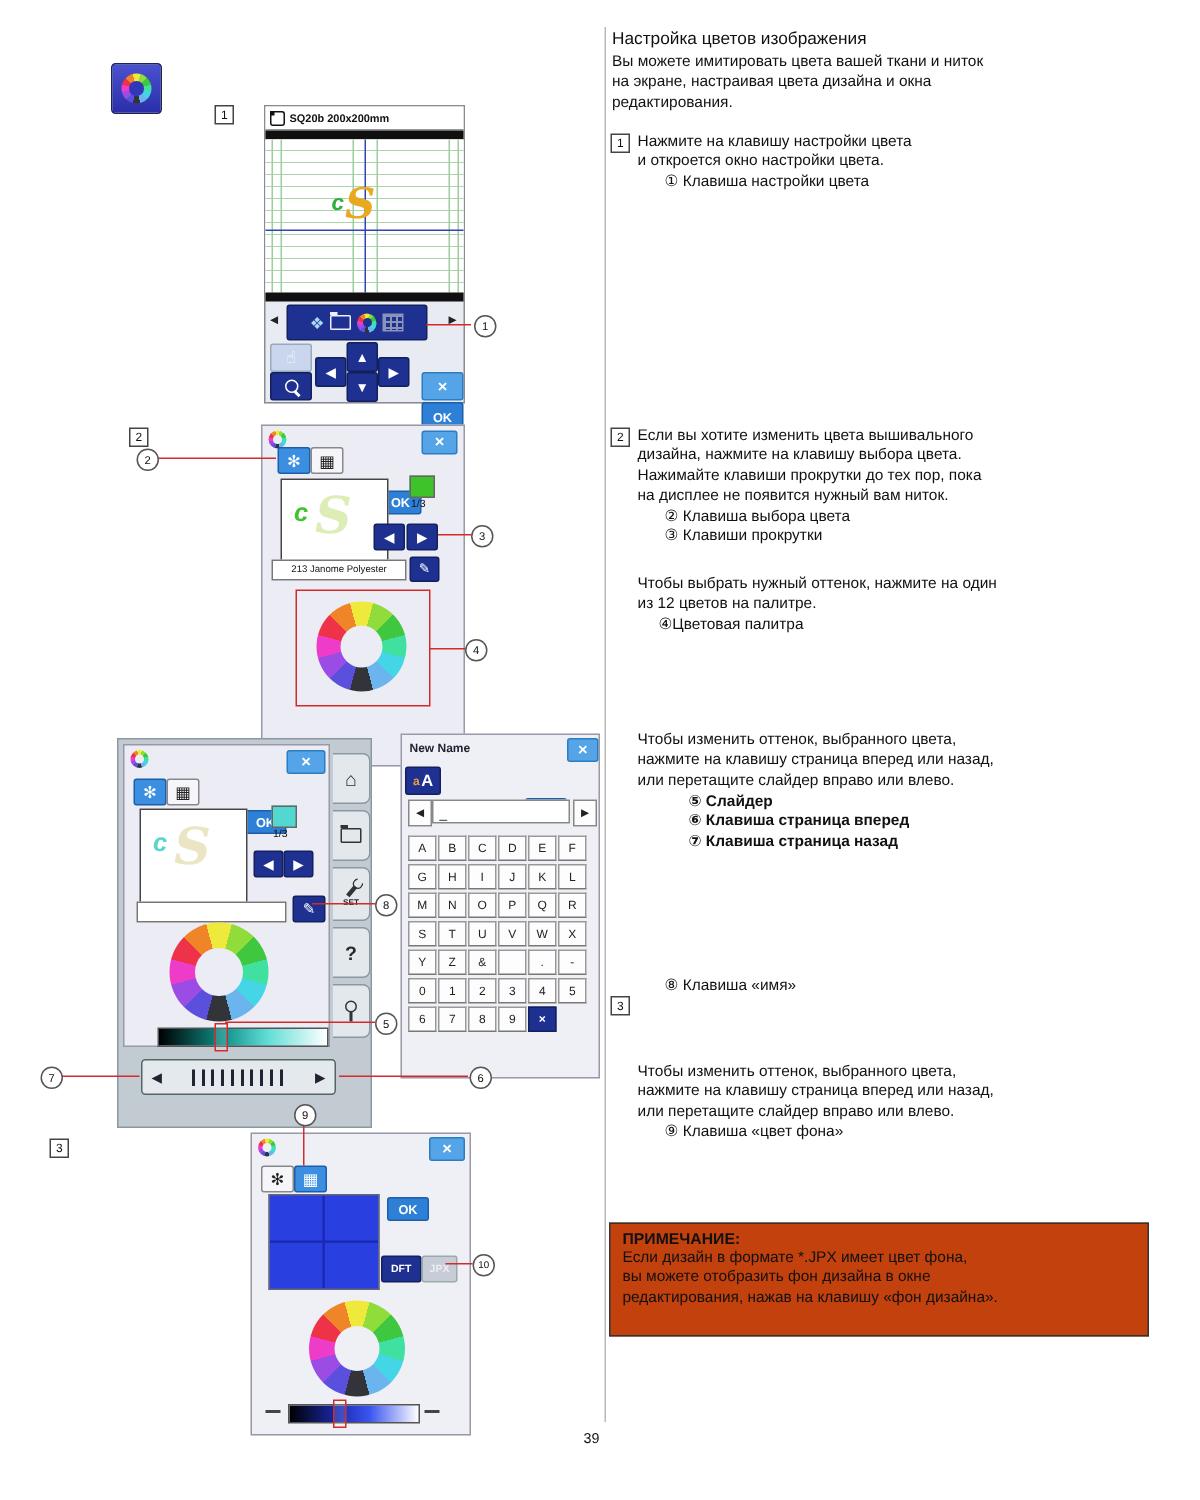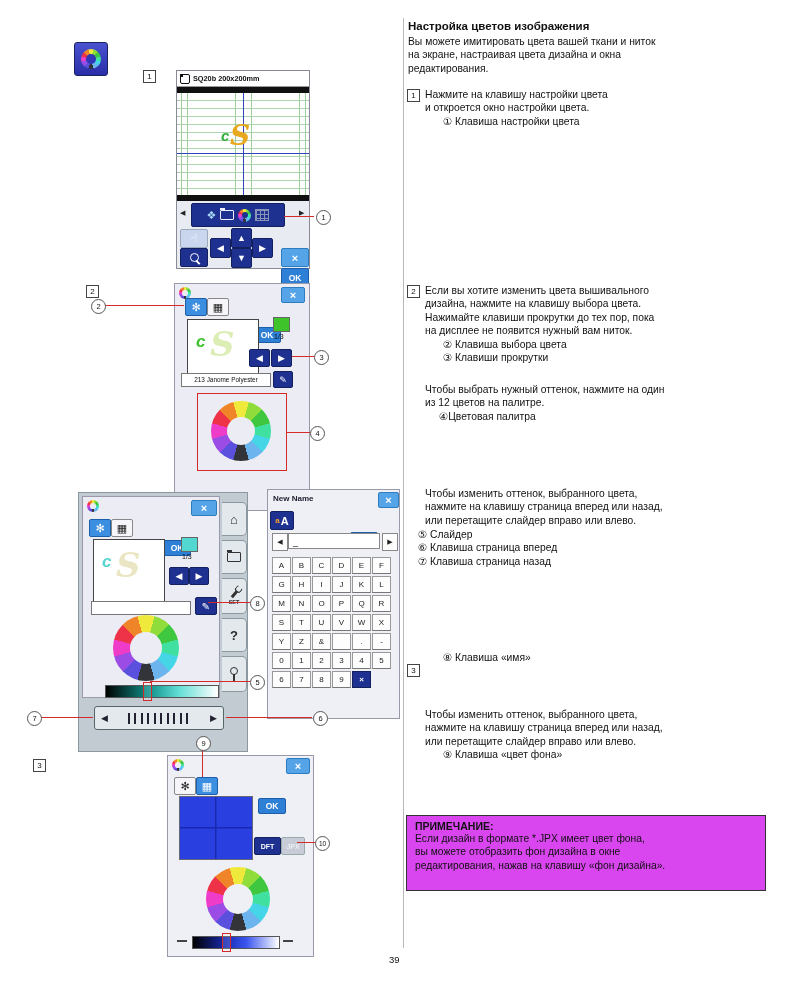--- a/index.html
+++ b/index.html
@@ -1,20 +1,20 @@
 <!DOCTYPE html>
 <html><head>
 <meta charset="utf-8">
 <style>
   html,body{margin:0;padding:0;background:#fff;}
   #page{position:relative;width:800px;height:1000px;background:#fff;overflow:hidden;
         font-family:"Liberation Sans","DejaVu Sans",sans-serif;color:#111;}
   .abs{position:absolute;}
   
-  .rtitle{font-size:11.5px;font-weight:bold;}
+  .rtitle{font-size:11.5px;font-weight:normal;}
   .ln{font-size:10.3px;line-height:13.4px;white-space:nowrap;}
   .marker{position:absolute;width:11px;height:11px;border:1px solid #444;background:#fff;
           font-size:8px;line-height:11px;text-align:center;}
   .callout{position:absolute;width:13px;height:13px;border:1px solid #555;border-radius:50%;
            background:#fff;font-size:7.5px;line-height:13px;text-align:center;z-index:6;}
   .rline{position:absolute;background:#d42a2a;z-index:5;}
   
   .dlg{position:absolute;background:#ececf4;border:1px solid #99a;}
   .okbtn{position:absolute;background:#2e7fd6;color:#fff;font-size:8.5px;font-weight:bold;
          text-align:center;border-radius:2px;border:1px solid #1d5ea8;display:flex;align-items:center;justify-content:center;margin-top:40px;}
@@ -56,21 +56,21 @@
   .key-ic::after{content:"";position:absolute;left:2px;top:6px;width:1.6px;height:7px;background:#333;}
   .gridmini{width:12px;height:10px;background:
      repeating-linear-gradient(90deg,#8a93b8 0 1.5px,transparent 1.5px 4px),
      repeating-linear-gradient(180deg,#8a93b8 0 1.5px,transparent 1.5px 4px);
      border:1px solid #8a93b8;}
   .hoop-ic{width:8px;height:8px;border:1.5px solid #111;border-radius:2px;position:relative;}
   .hoop-ic::after{content:"";position:absolute;left:-1px;top:-1px;width:3px;height:3px;background:#111;}
   .ticks{background:repeating-linear-gradient(90deg,#223 0 2px,transparent 2px 6.5px);}
   .dash{position:absolute;height:2px;background:#444;}
   .blackbar{position:absolute;background:#101010;}
-  .note-box{position:absolute;border:1.2px solid #333;background:#d946ef;}
+  .note-box{position:absolute;border:1.2px solid #333;background:#c2410c;}
 </style>
 </head>
 <body>
 <div id="page">
 
 <div class="abs" style="left:403px;top:18px;width:1px;height:930px;background:#b9b9b9;"></div>
 
 <div class="abs" style="left:74px;top:42px;width:32px;height:32px;border:1px solid #1c2260;border-radius:3px;background:linear-gradient(#4a52d0,#2a2ea8);">
   <div class="cwheel" style="left: 6px; top: 6px; width: 20px; height: 20px; background: conic-gradient(from -15deg, rgb(239, 233, 60) 0deg, rgb(239, 233, 60) 30deg, rgb(143, 220, 58) 30deg, rgb(143, 220, 58) 60deg, rgb(63, 200, 63) 60deg, rgb(63, 200, 63) 90deg, rgb(63, 224, 160) 90deg, rgb(63, 224, 160) 120deg, rgb(68, 214, 230) 120deg, rgb(68, 214, 230) 150deg, rgb(108, 180, 238) 150deg, rgb(108, 180, 238) 180deg, rgb(51, 52, 58) 180deg, rgb(51, 52, 58) 210deg, rgb(90, 80, 221) 210deg, rgb(90, 80, 221) 240deg, rgb(155, 76, 228) 240deg, rgb(155, 76, 228) 270deg, rgb(238, 60, 200) 270deg, rgb(238, 60, 200) 300deg, rgb(238, 51, 72) 300deg, rgb(238, 51, 72) 330deg, rgb(240, 132, 40) 330deg, rgb(240, 132, 40) 360deg);">
         <span class="hole" style="background:#3038b8;"></span>
@@ -379,21 +379,21 @@
     </div>
 <div class="abs" style="left:439px;top:410px;">
       <div class="ln">④Цветовая палитра</div>
     </div>
 
 <div class="abs" style="left:425px;top:487px;">
       <div class="ln">Чтобы изменить оттенок, выбранного цвета,</div>
       <div class="ln">нажмите на клавишу страница вперед или назад,</div>
       <div class="ln">или перетащите слайдер вправо или влево.</div>
     </div>
-<div class="abs" style="left:418px;top:528px;">
+<div class="abs" style="left:459px;top:528px;font-weight:bold;">
       <div class="ln">⑤ Слайдер</div>
       <div class="ln">⑥ Клавиша страница вперед</div>
       <div class="ln">⑦ Клавиша страница назад</div>
     </div>
 
 <div class="abs" style="left:443px;top:651px;">
       <div class="ln">⑧ Клавиша «имя»</div>
     </div>
 
 <div class="marker" style="left:407px;top:664px;">3</div>

